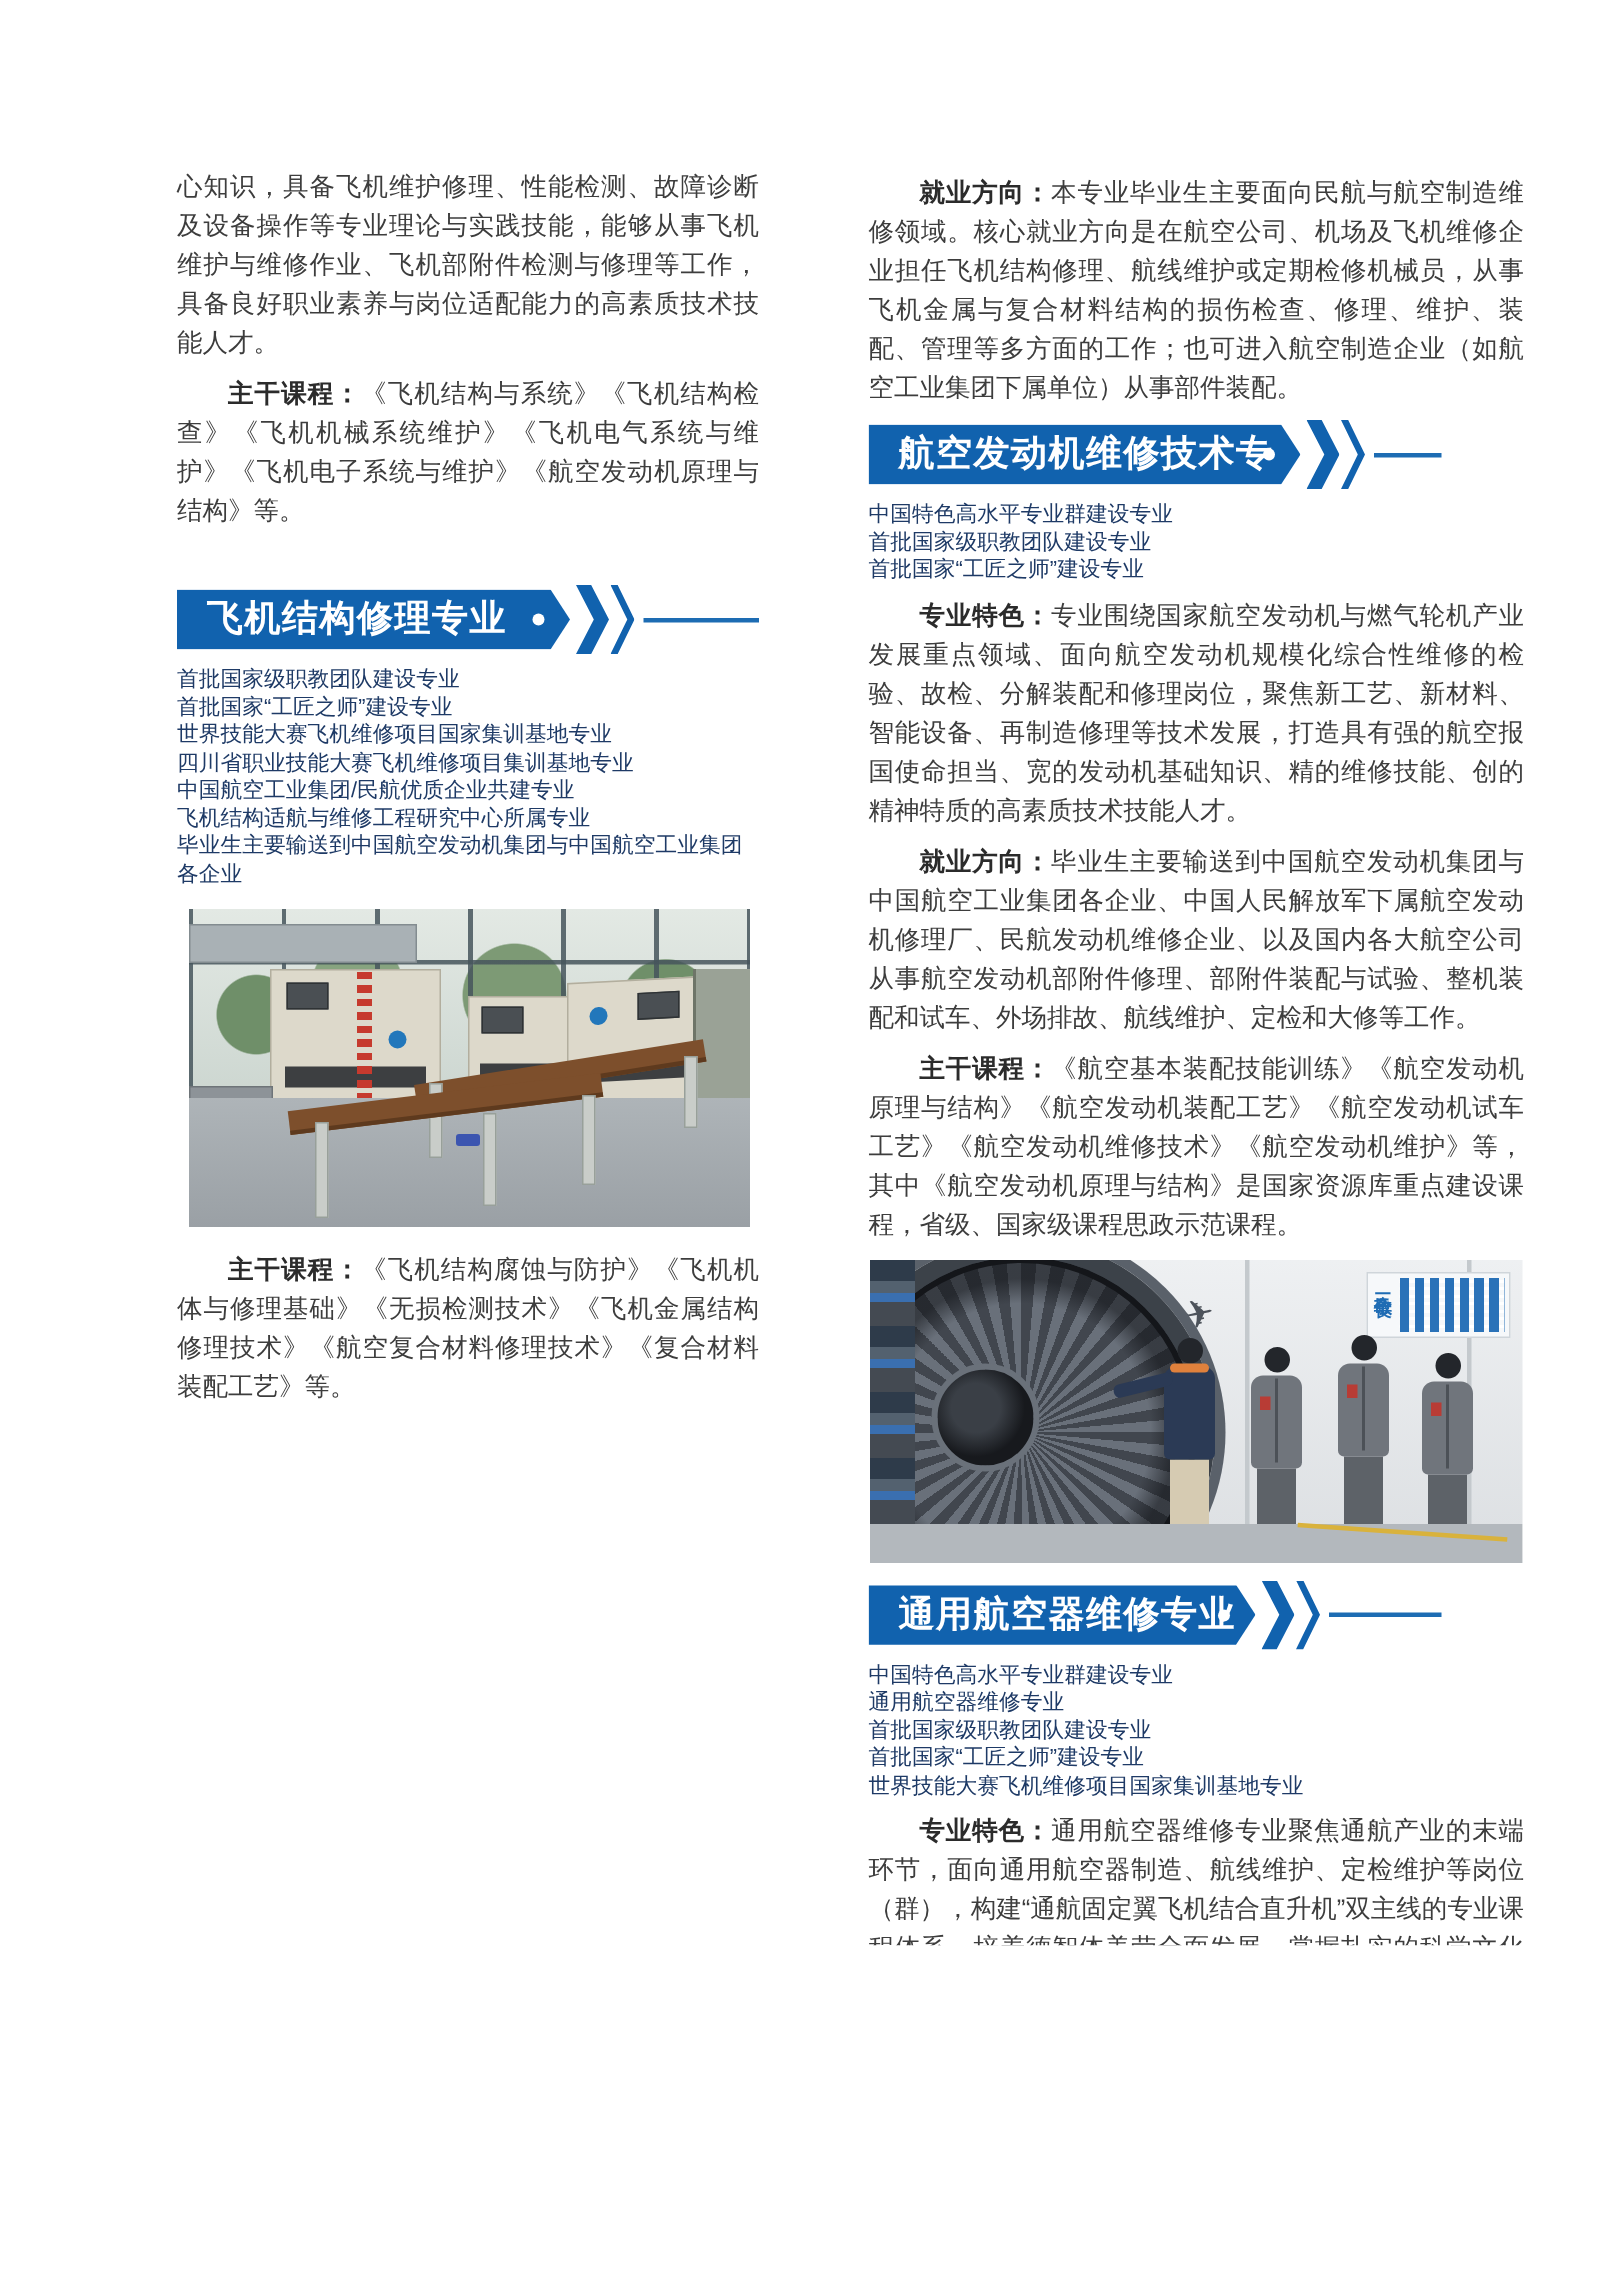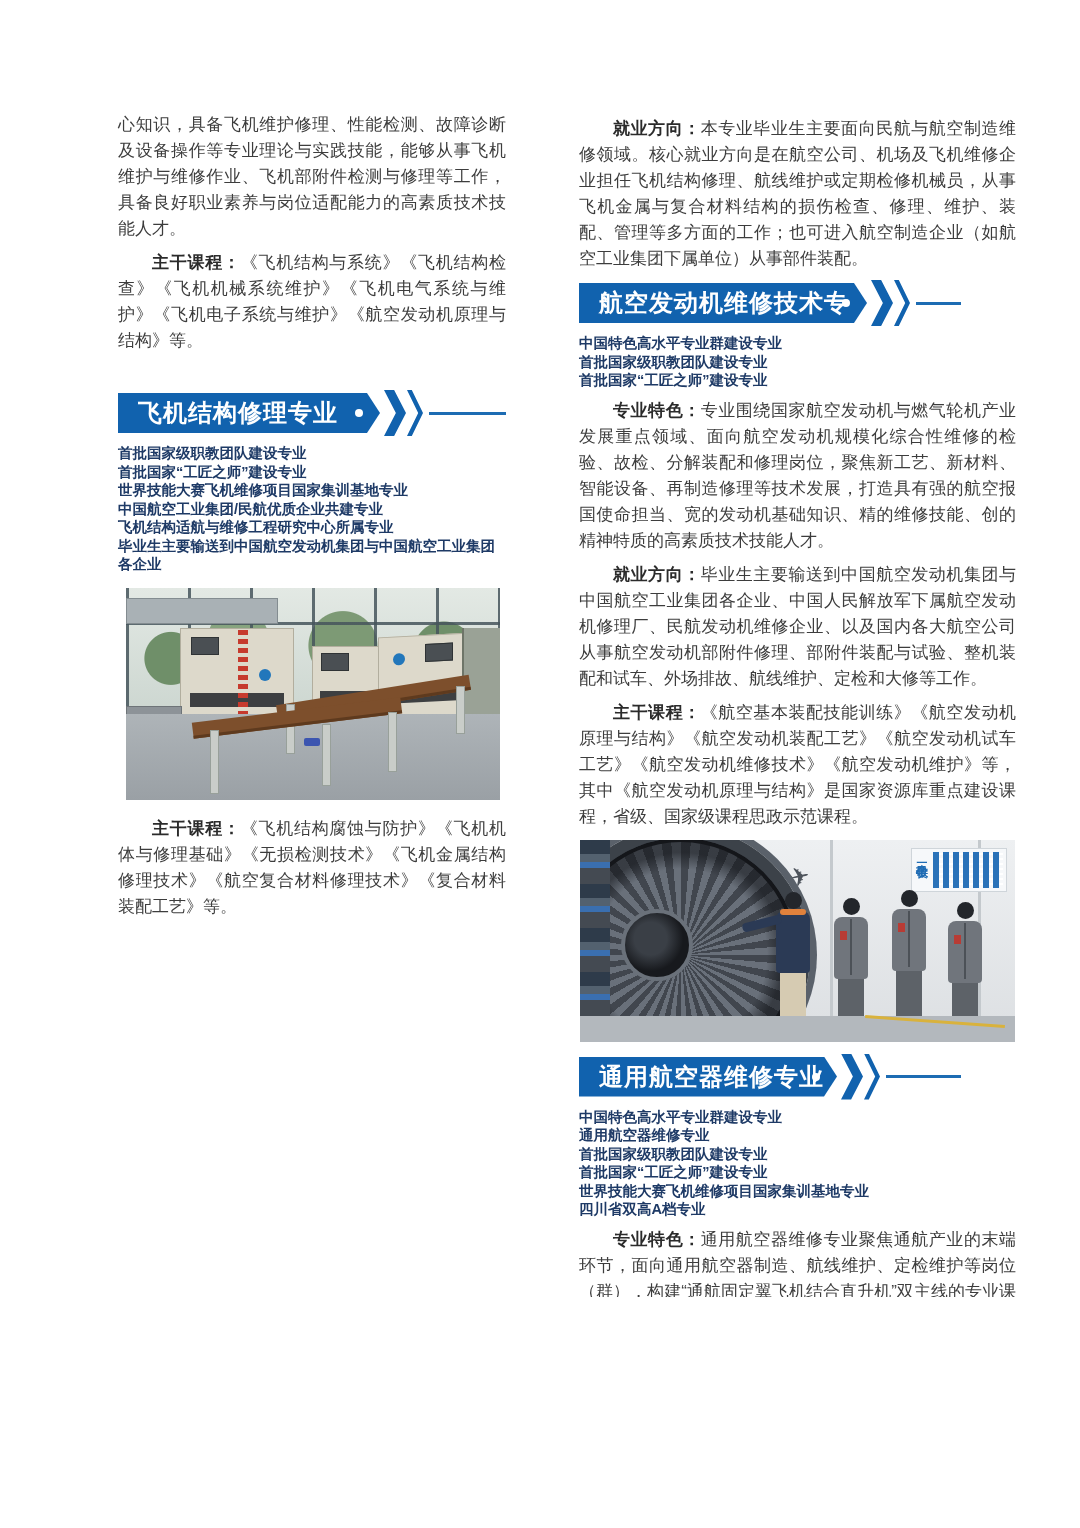--- a/index.html
+++ b/index.html
@@ -18,21 +18,21 @@
           font-weight:bold;font-size:24px;letter-spacing:1px;padding-left:20px;box-sizing:border-box;
           clip-path:polygon(0 0,calc(100% - 13px) 0,100% 50%,calc(100% - 13px) 100%,0 100%);}
   .banner .dot{position:absolute;right:17px;top:16px;width:8px;height:8px;border-radius:50%;background:#fff;}
   .chev1{width:22px;height:46px;background:#1162ae;margin-left:4px;
          clip-path:polygon(0 0,46% 0,100% 50%,46% 100%,0 100%,54% 50%);}
   .chev2{width:16px;height:46px;background:#1162ae;margin-left:1px;
          clip-path:polygon(0 0,30% 0,100% 50%,30% 100%,0 100%,70% 50%);}
   .head-line{flex:1;height:3px;background:#1d6cb3;margin-left:6px;}
   
   .honors{margin:0 0 8px 0;}
-  .honor{font-size:14.5px;line-height:18.5px;font-weight:bold;color:#1e3a66;}
+  .honor{font-size:14.5px;line-height:18.5px;font-weight:normal;color:#1e3a66;}
   
   .photo{position:relative;overflow:hidden;}
   .pw{height:212px;margin:14px 6px 16px 8px;background:#b0b7bb;}
   .pw .glass{position:absolute;left:0;top:0;right:0;height:128px;
      background:
        radial-gradient(circle at 12% 55%, #6f8f69 0 26px, transparent 27px),
        radial-gradient(circle at 30% 40%, #87a47f 0 30px, transparent 31px),
        radial-gradient(circle at 58% 45%, #7d9a75 0 34px, transparent 35px),
        radial-gradient(circle at 85% 50%, #6f8f69 0 30px, transparent 31px),
        linear-gradient(#e3e9e4,#ccd6d0);}
@@ -119,20 +119,21 @@
       </div>
       <div class="chev1"></div>
       <div class="chev2"></div>
       <div class="head-line"></div>
     </div>
 
     <div class="honors">
       <div class="honor">首批国家级职教团队建设专业</div>
       <div class="honor">首批国家“工匠之师”建设专业</div>
       <div class="honor">世界技能大赛飞机维修项目国家集训基地专业</div>
+      <div class="honor">四川省职业技能大赛飞机维修项目集训基地专业</div>
       <div class="honor">中国航空工业集团/民航优质企业共建专业</div>
       <div class="honor">飞机结构适航与维修工程研究中心所属专业</div>
       <div class="honor">毕业生主要输送到中国航空发动机集团与中国航空工业集团各企业</div>
     </div>
 
 
     <div class="photo pw">
       <div class="glass"></div>
       <div class="mullions"></div>
       <div class="duct"></div>
@@ -252,20 +253,19 @@
       <div class="chev2"></div>
       <div class="head-line"></div>
     </div>
 
     <div class="honors">
       <div class="honor">中国特色高水平专业群建设专业</div>
       <div class="honor">通用航空器维修专业</div>
       <div class="honor">首批国家级职教团队建设专业</div>
       <div class="honor">首批国家“工匠之师”建设专业</div>
       <div class="honor">世界技能大赛飞机维修项目国家集训基地专业</div>
-      <div class="honor">四川省双高A档专业</div>
     </div>
 
     <p class="body indent"><b>专业特色：</b><span>通用航空器维修专业聚焦通航产业的末端环节，面向通用航空器制造、航线维护、定检维护等岗位（群），构建“通航固定翼飞机结合直升机”双主线的专业课程体系，培养德智体美劳全面发展，掌握扎实的科学文化基础和通用航空器生产、维修的基础理论和专业知识，具备对通用航空器机体、动力装置、主要</span></p>
   </div>
 
   <div class="pageno">19</div>
 </div>
 
 </body></html>

